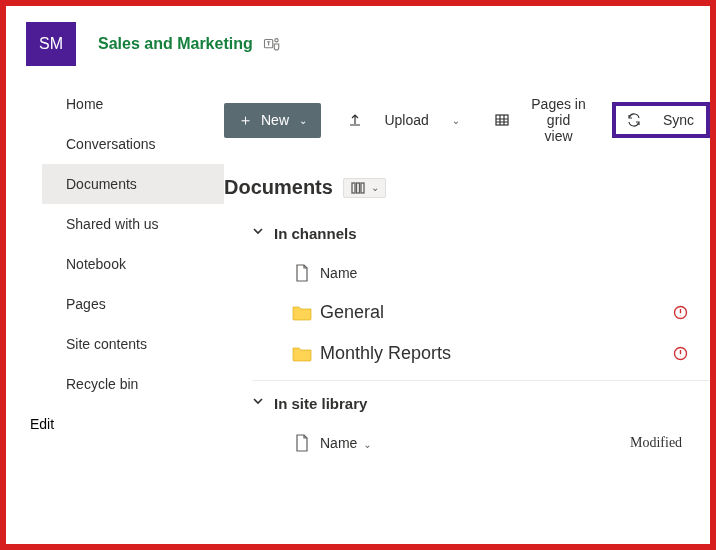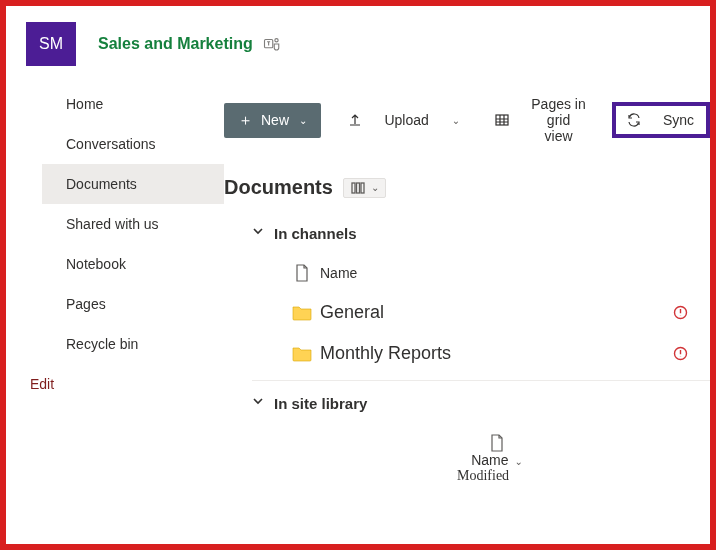--- a/index.html
+++ b/index.html
@@ -57,21 +57,21 @@
     color: #323130;
     cursor: pointer;
     margin-left: 36px;
   }
   .nav-item.selected {
     background: #edebe9;
     font-weight: 400;
   }
   .nav-edit {
     padding: 12px 24px;
-    color: #7f1d1d;
+    color: #000000;
     font-size: 14px;
   }
   .main {
     flex: 1;
     padding-top: 6px;
     overflow: hidden;
   }
   .toolbar {
     display: flex;
     align-items: center;
@@ -153,21 +153,21 @@
   .data-row {
     display: flex;
     align-items: center;
     padding: 10px 0 10px 60px;
     font-size: 18px;
     cursor: pointer;
   }
   .folder-ic { width: 20px; height: 16px; }
   .file-ic { width: 14px; height: 18px; }
   .err-ic { width: 15px; height: 15px; }
-  .col-header-row.library { padding-left: 60px; flex-direction: column; }
+  .col-header-row.library { padding-left: 60px; }
   .divider { height: 1px; background: #edebe9; margin: 6px 0 6px 28px; }
 </style>
 </head>
 <body>
 
 <div class="outer-frame">
 
   <div class="header">
     <div class="site-tile">
       <span>SM</span>
@@ -184,20 +184,21 @@
   </div>
 
   <div class="layout">
     <nav class="sidebar">
       <div class="nav-item"><span>Home</span></div>
       <div class="nav-item"><span>Conversations</span></div>
       <div class="nav-item selected"><span>Documents</span></div>
       <div class="nav-item"><span>Shared with us</span></div>
       <div class="nav-item"><span>Notebook</span></div>
       <div class="nav-item"><span>Pages</span></div>
+      <div class="nav-item"><span>Site contents</span></div>
       <div class="nav-item"><span>Recycle bin</span></div>
       <div class="nav-edit"><span>Edit</span></div>
     </nav>
 
     <main class="main">
       <div class="toolbar">
         <button class="btn-new">
           <span class="plus">＋</span>
           <span>New</span>
           <span class="chev" style="color:#fff">⌄</span>

